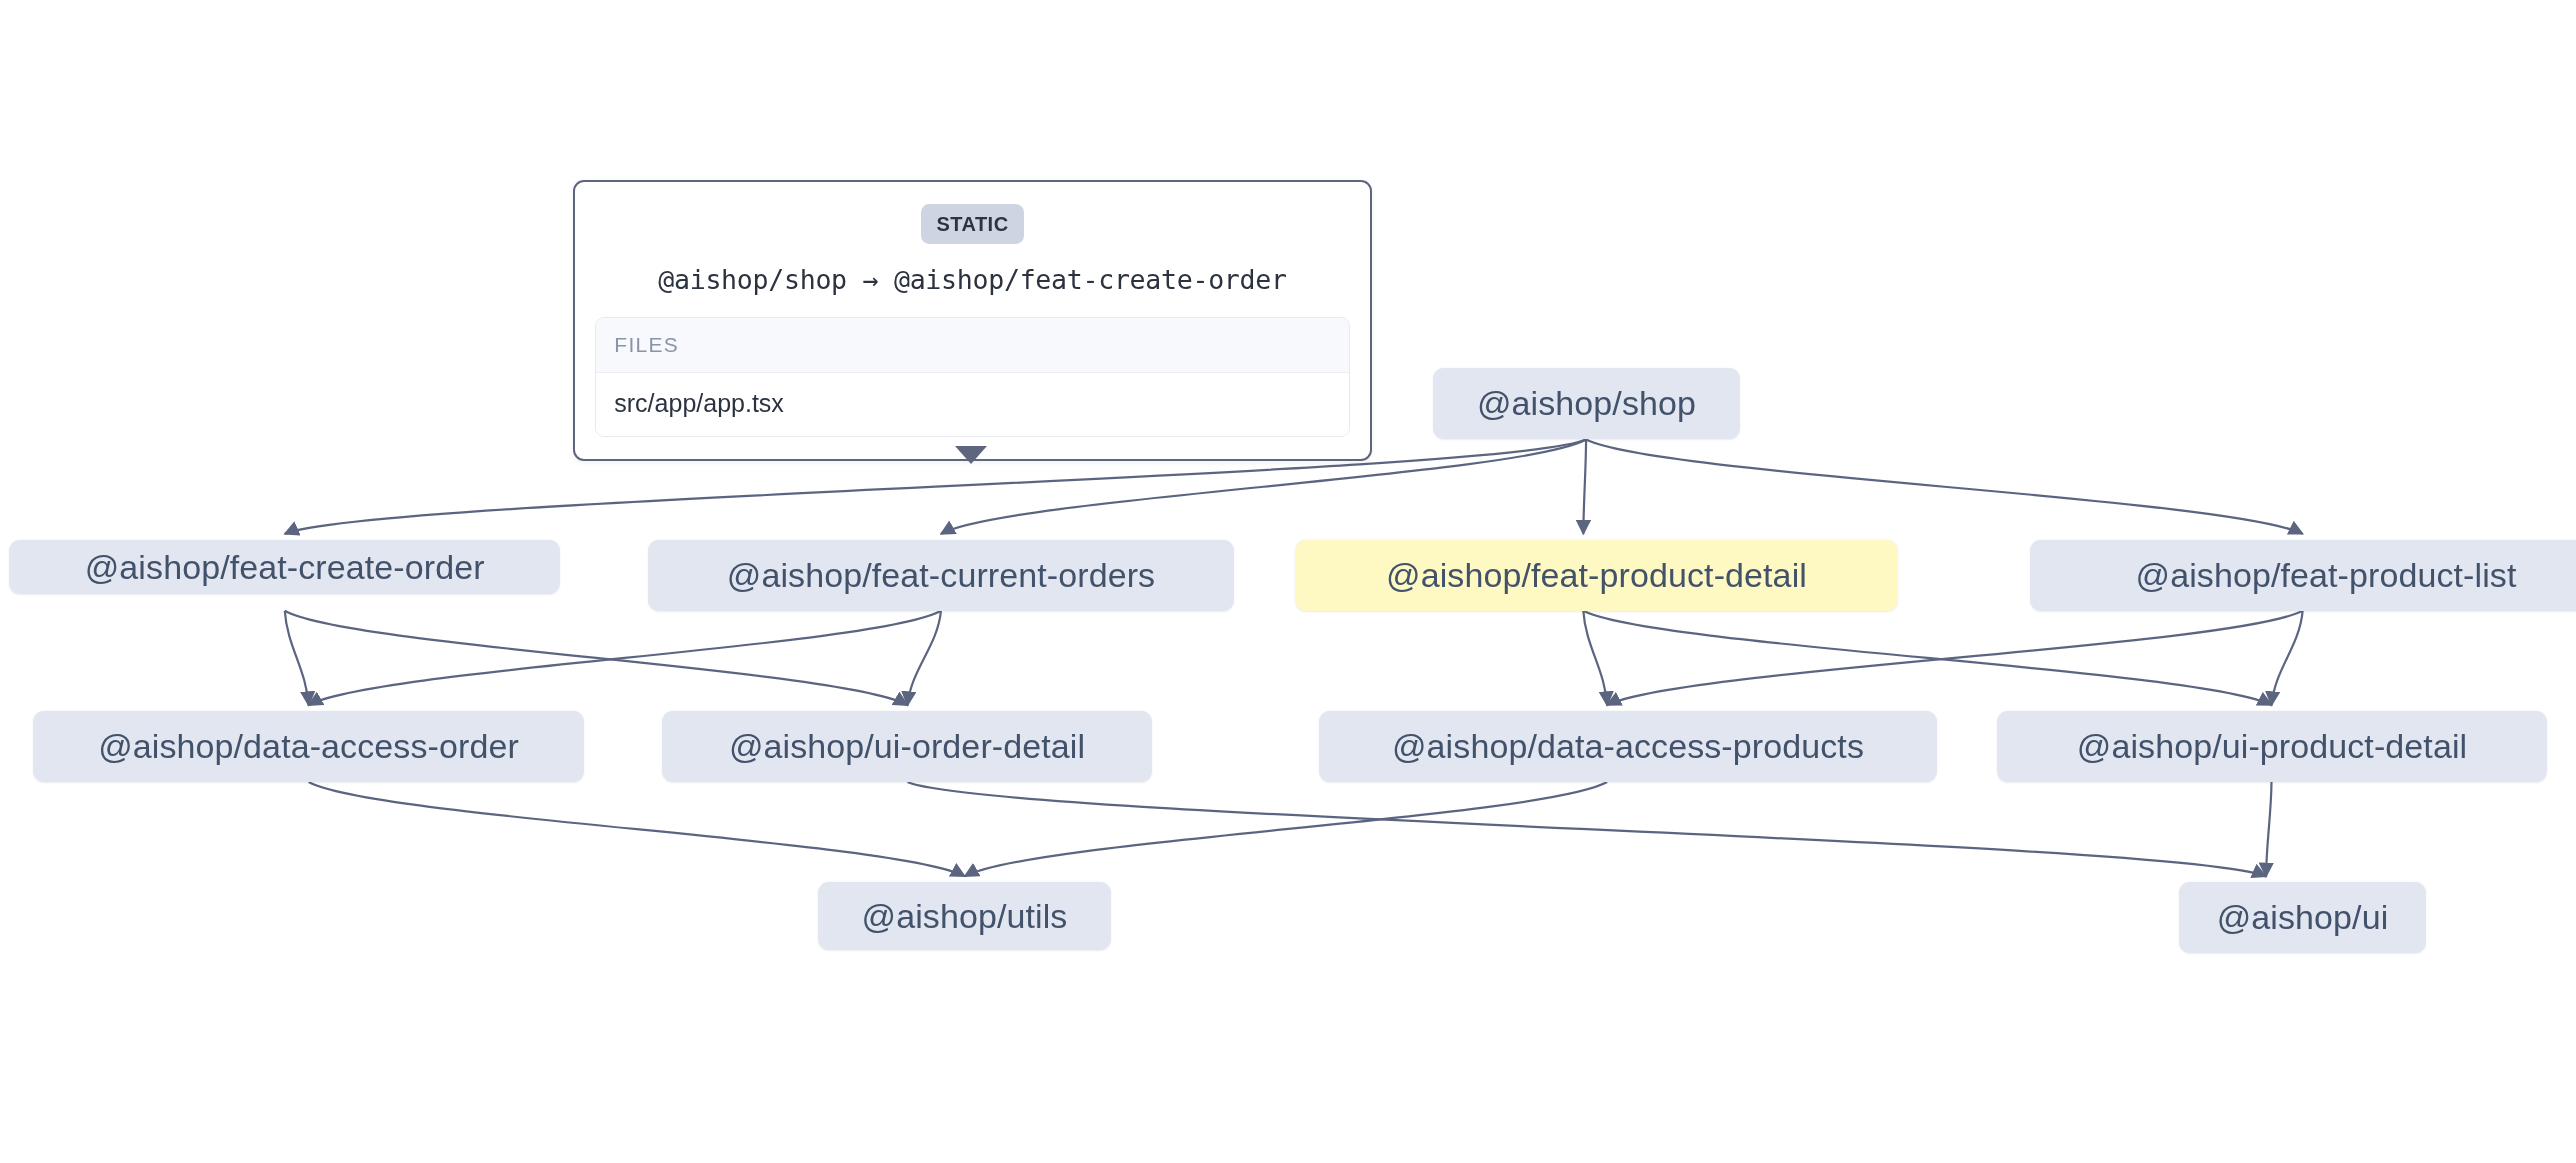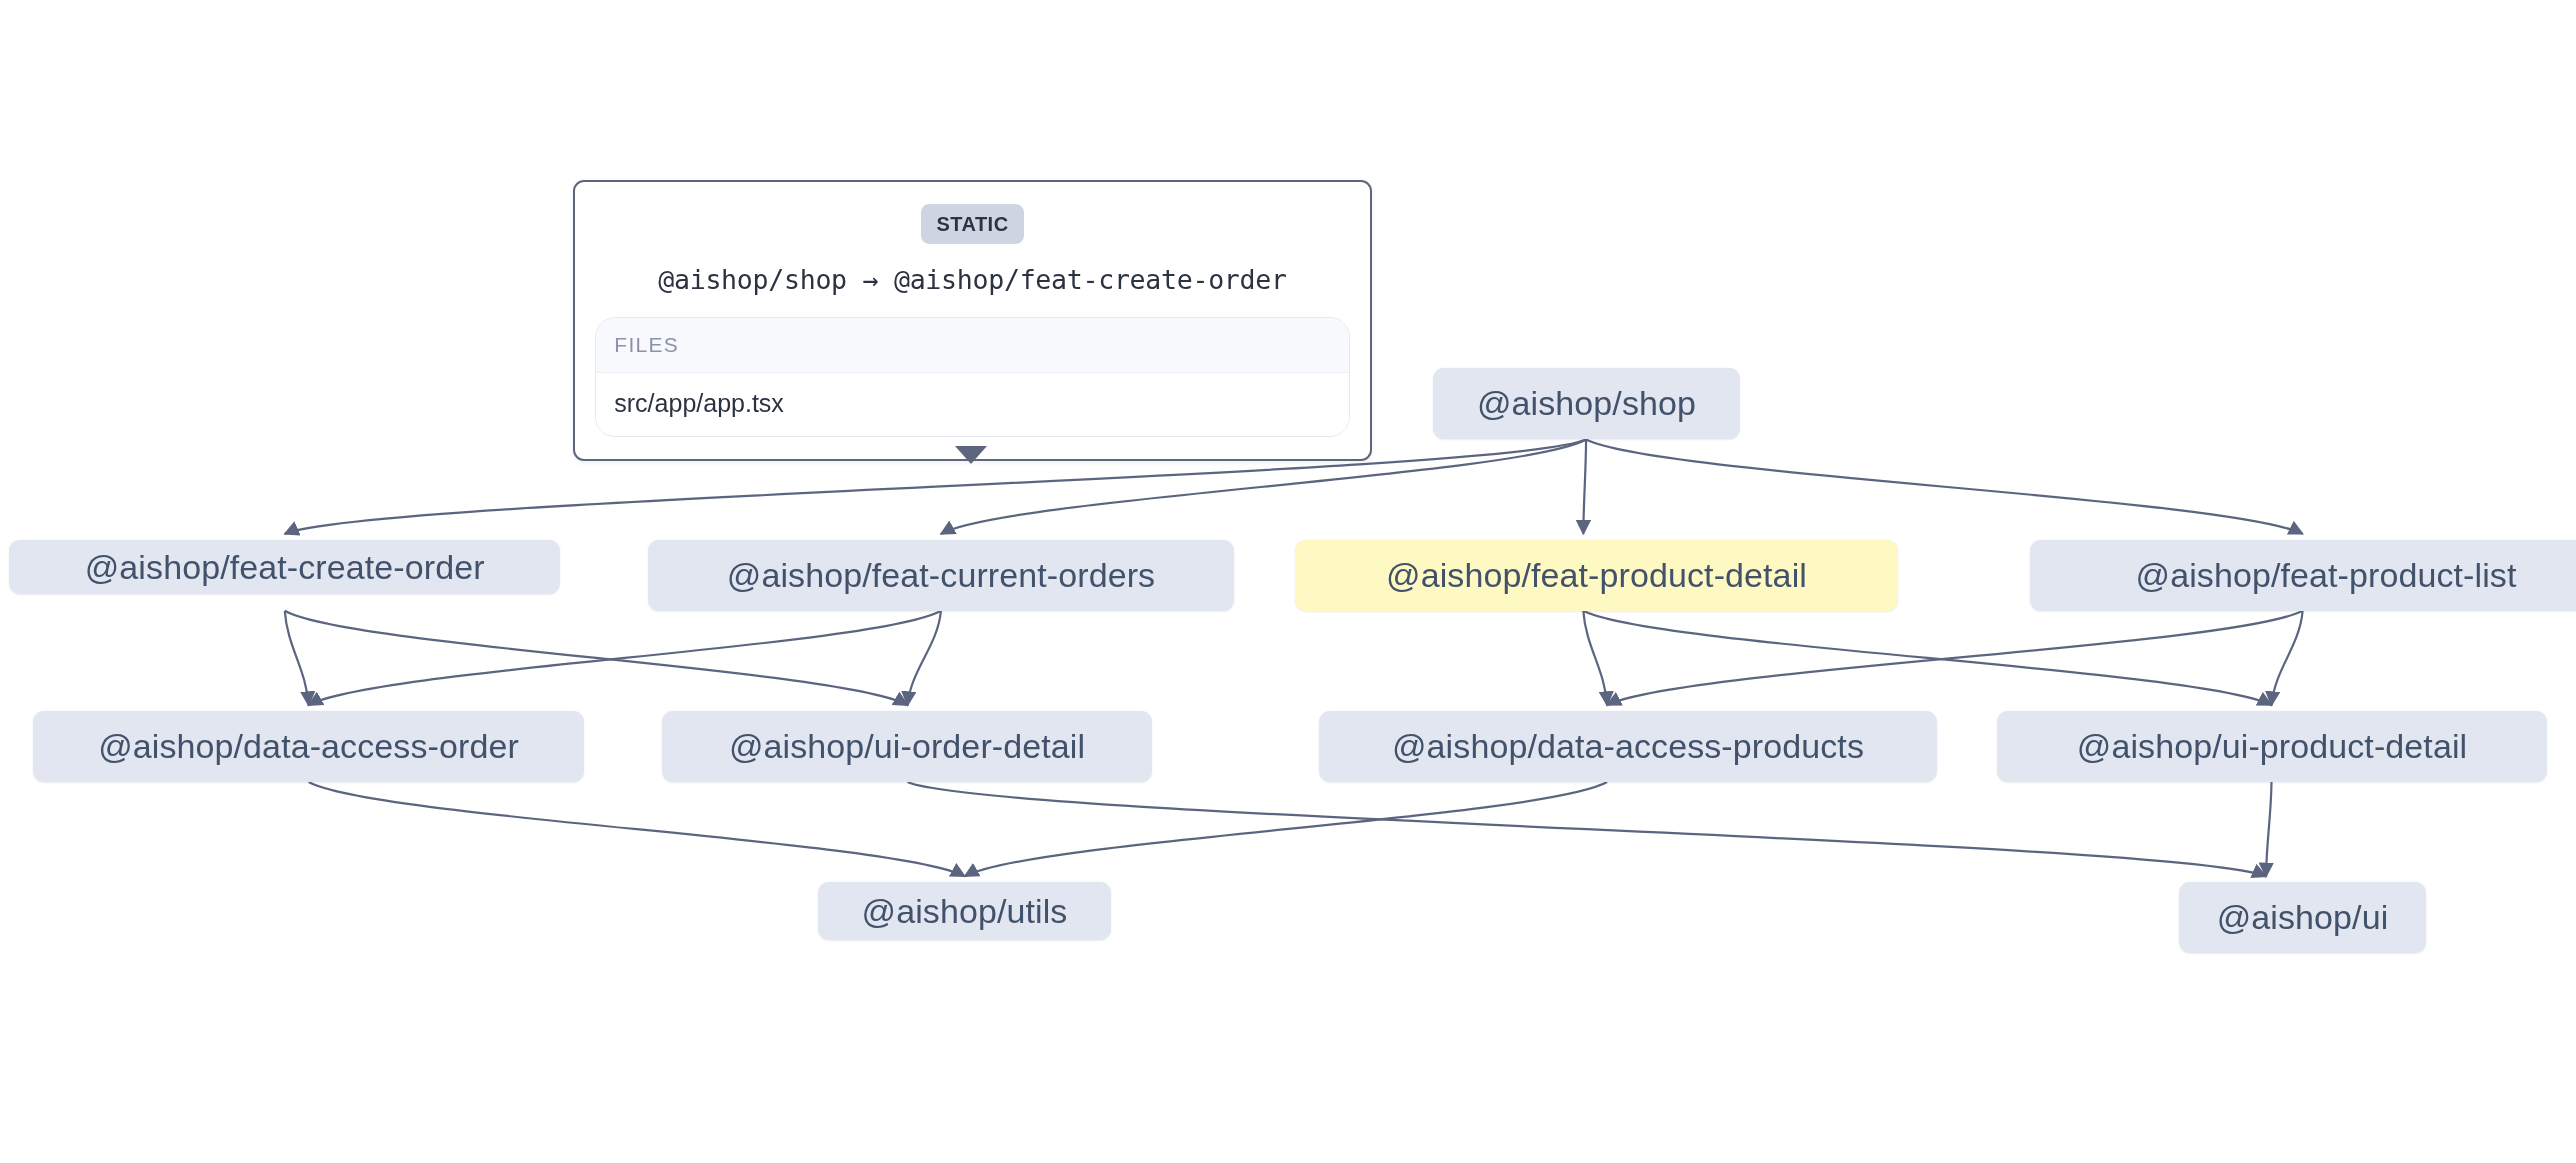--- a/index.html
+++ b/index.html
@@ -46,21 +46,21 @@
     padding:10px 15.6px;
     line-height:1;
   }
   .tt-path{
     font-family:"DejaVu Sans Mono","Liberation Mono",monospace;
     font-size:26.6px;color:#2b3240;letter-spacing:-0.3px;
   }
   .files-box{
     margin-top:13px;
     border:1.4px solid #e7e9f0;
-    border-radius:20px;
+    border-radius:9px;
     overflow:hidden;
   }
   .files-head{
     background:#f8f9fc;
     border-bottom:1.4px solid #eceef4;
     color:#8a93a8;
     font-size:21px;
     letter-spacing:1.3px;
     padding:14.7px 18.3px;
   }
@@ -130,21 +130,21 @@
       </div>
       <div class="node" style="left: 662px; top: 711px; width: 490px; height: 71px; background: rgb(226, 230, 240); color: rgb(66, 82, 107);">
         <span>@aishop/ui-order-detail</span>
       </div>
       <div class="node" style="left: 1298px; top: 711px; width: 618px; height: 71px; background: rgb(226, 230, 240); color: rgb(66, 82, 107); margin-left: 21px;">
         <span>@aishop/data-access-products</span>
       </div>
       <div class="node" style="left: 1997px; top: 711px; width: 550px; height: 71px; background: rgb(226, 230, 240); color: rgb(66, 82, 107);">
         <span>@aishop/ui-product-detail</span>
       </div>
-      <div class="node" style="left: 818px; top: 882px; width: 293px; height: 58px; background: rgb(226, 230, 240); color: rgb(66, 82, 107);">
+      <div class="node" style="left: 818px; top: 882px; width: 293px; height: 68px; background: rgb(226, 230, 240); color: rgb(66, 82, 107);">
         <span>@aishop/utils</span>
       </div>
       <div class="node" style="left: 2143px; top: 882px; width: 247px; height: 71px; background: rgb(226, 230, 240); color: rgb(66, 82, 107); margin-left: 36px;">
         <span>@aishop/ui</span>
       </div>
     </div>
 </div>
 
 <div class="tooltip">
   <div class="tt-head">

